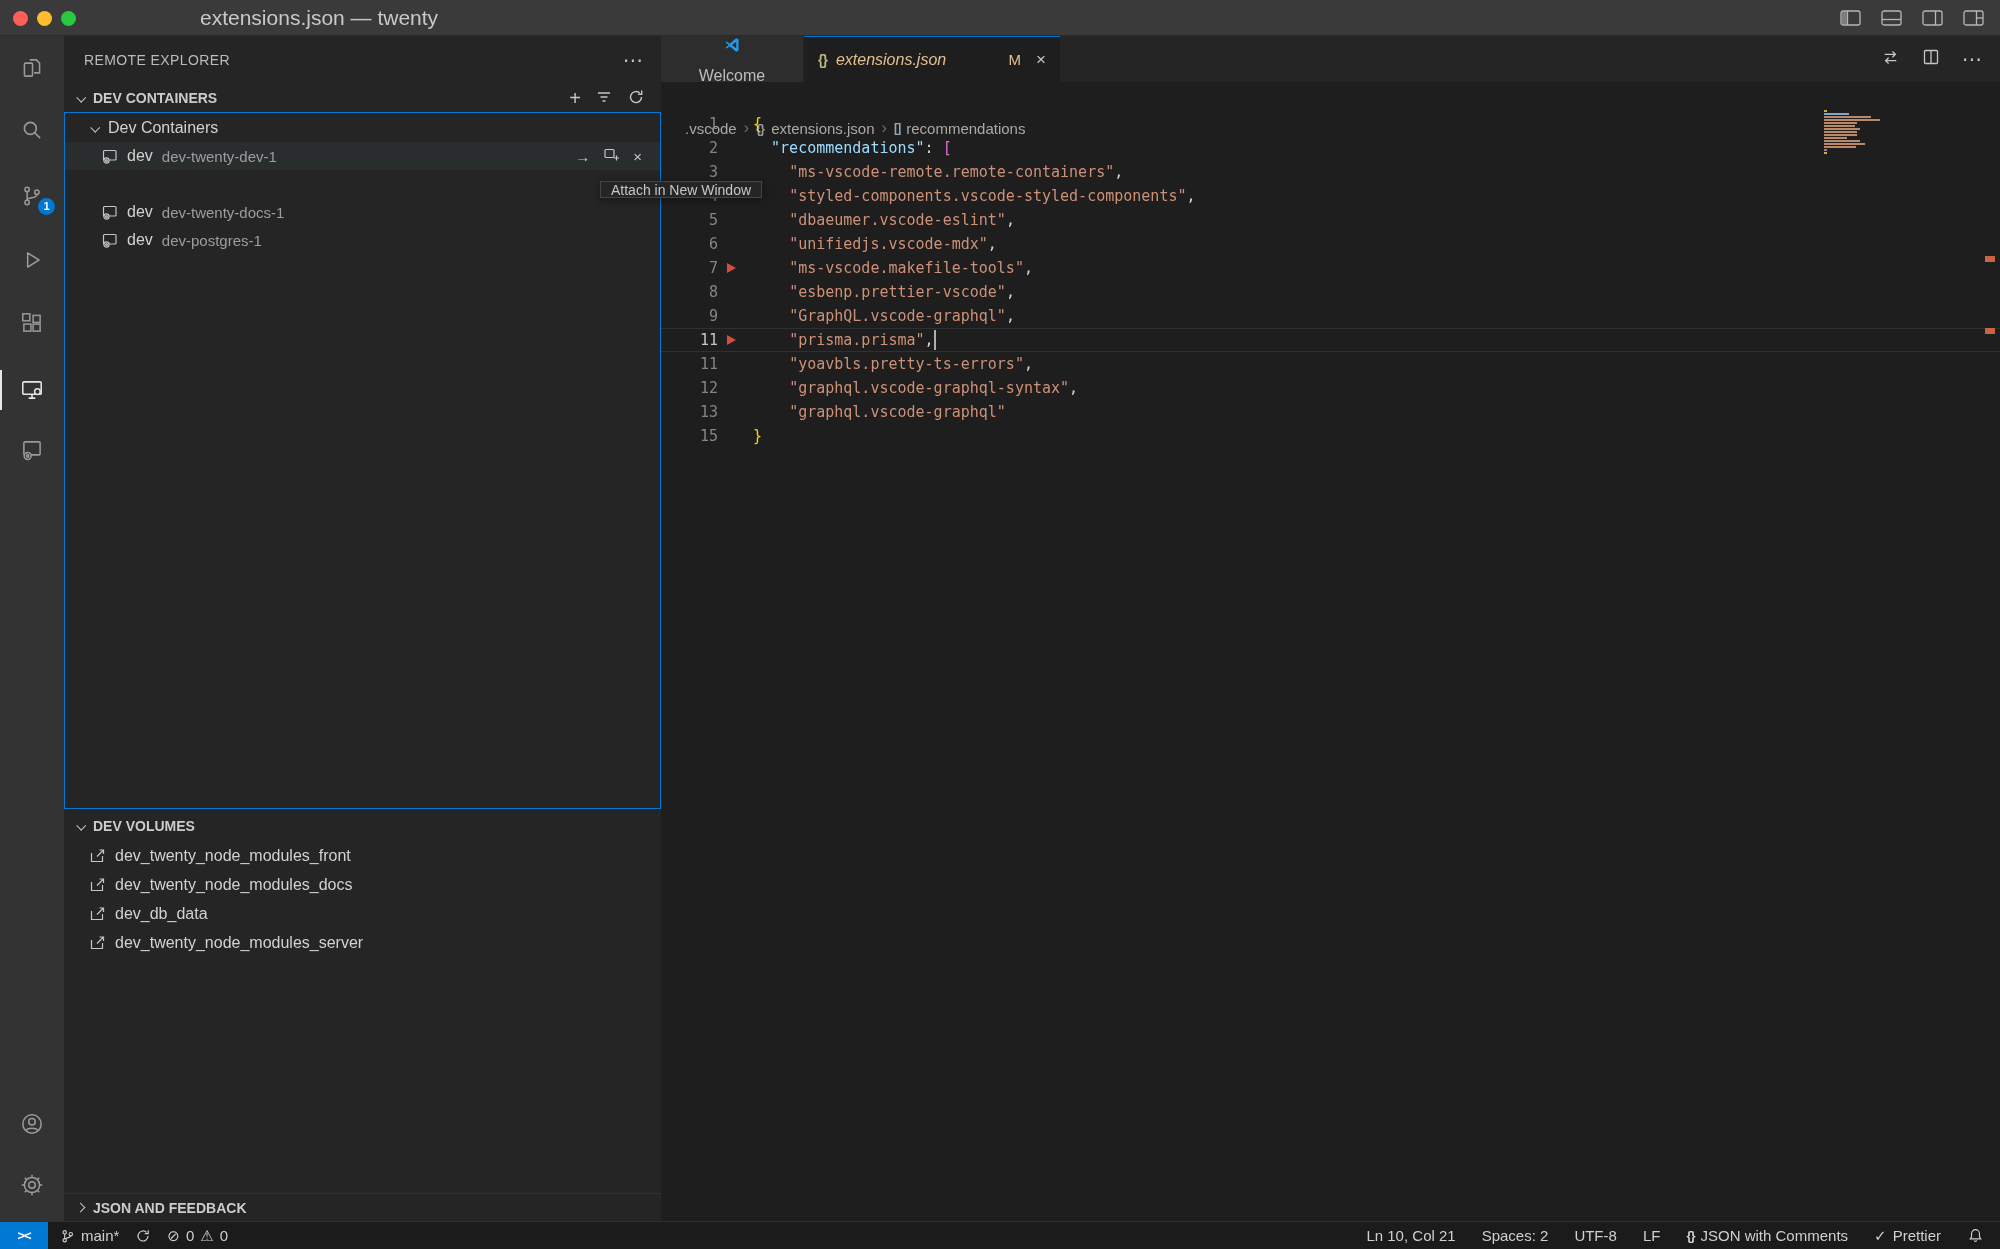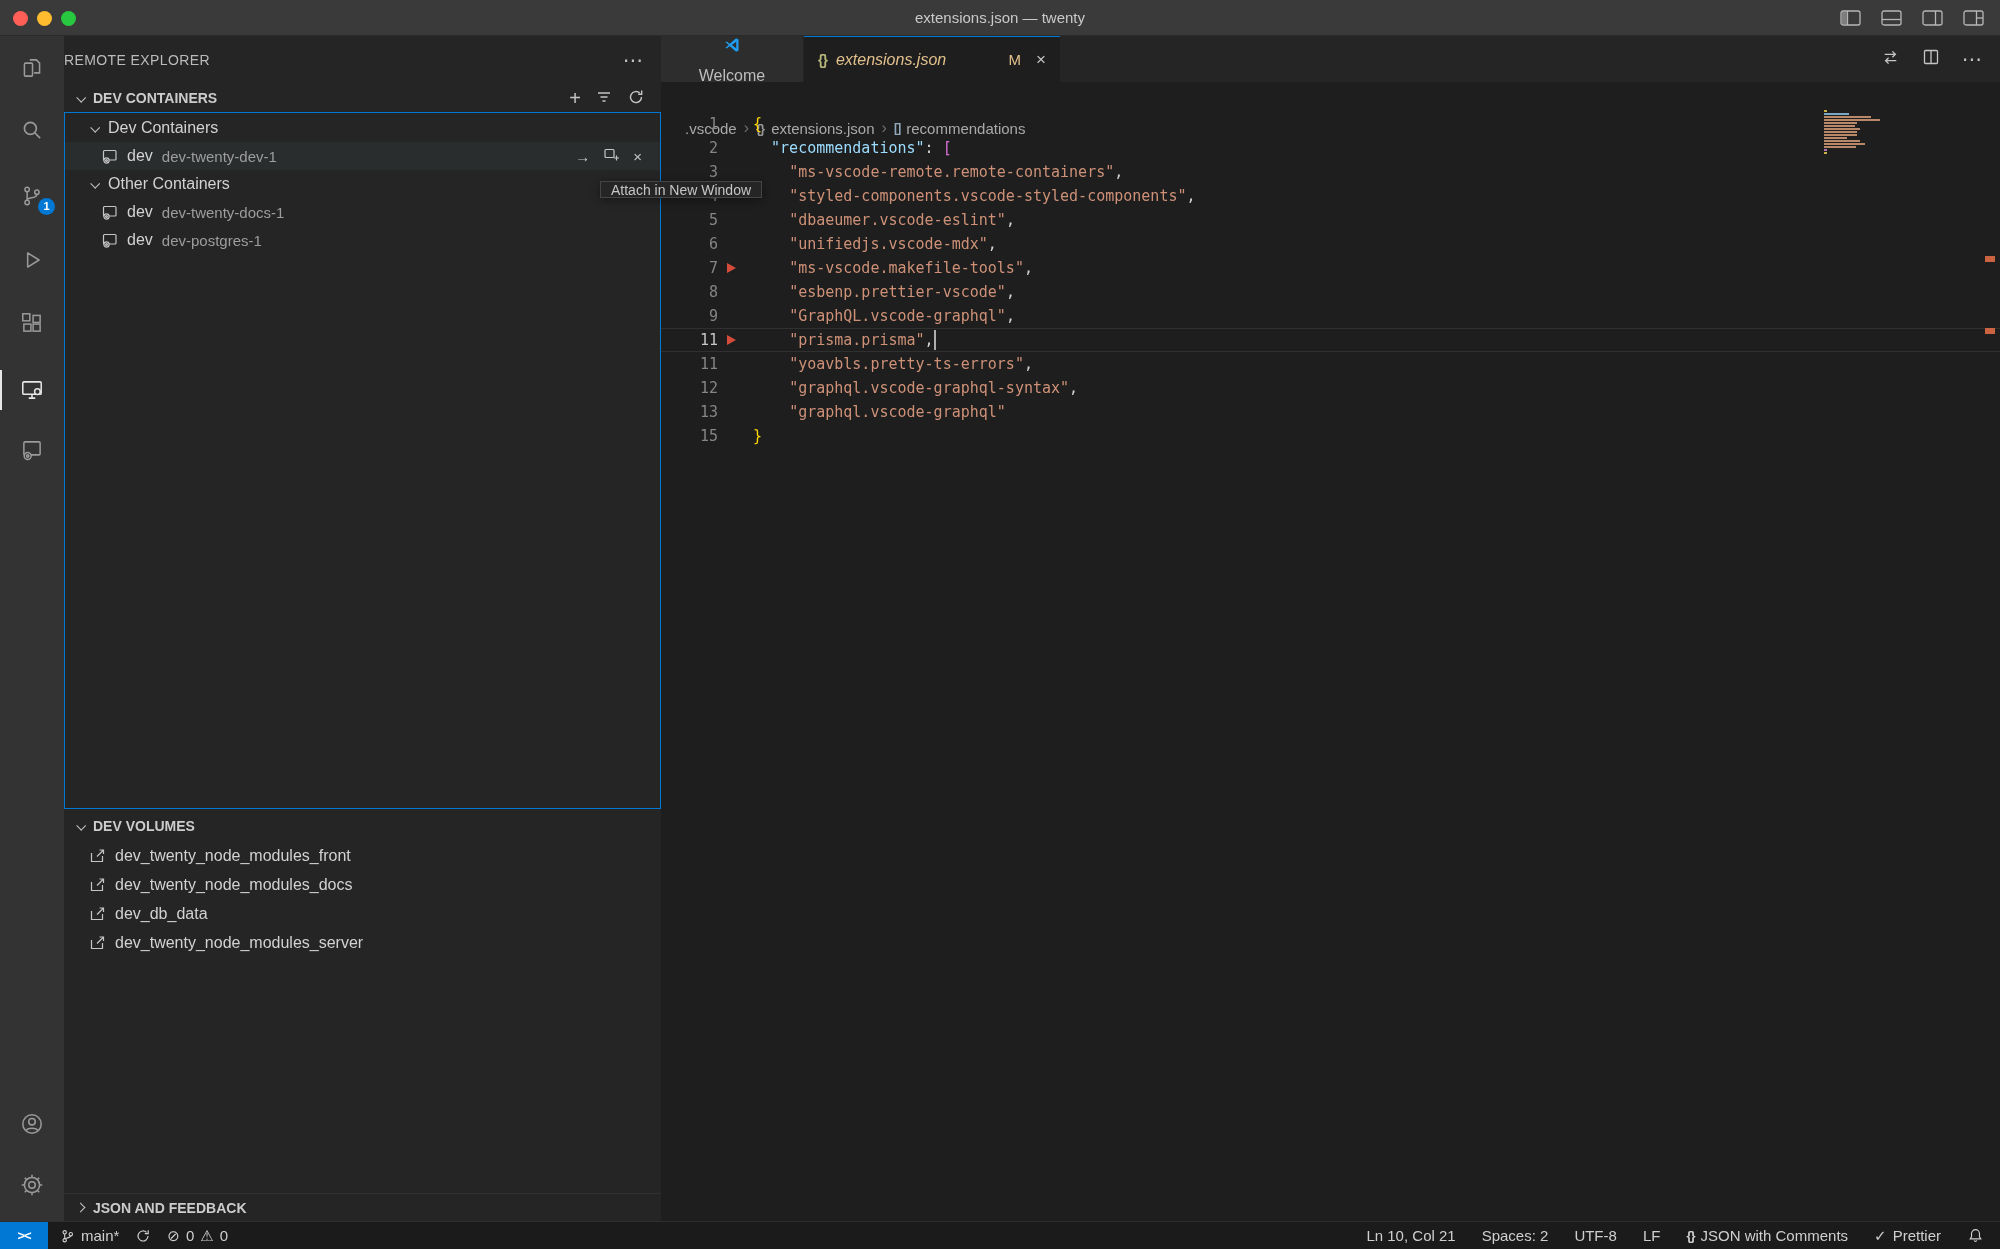--- a/index.html
+++ b/index.html
@@ -7,37 +7,37 @@
     font-family:"Liberation Sans","DejaVu Sans",sans-serif; }
   .window { position:relative; width:2000px; height:1249px; background:#1e1e1e; }
 
   
   .titlebar { position:absolute; left:0; top:0; right:0; height:36px; background:#3a3a3a;
     border-bottom:1px solid #2a2a2a; }
   .traffic { position:absolute; left:13px; top:0; height:36px; display:flex; align-items:center; gap:9px; }
   .tl { width:15px; height:15px; border-radius:50%; }
   .tl.red{background:#ff5f57}.tl.yellow{background:#febc2e}.tl.green{background:#28c840}
   .tb-title { position:absolute; left:200px; right:200px; top:0; height:36px; line-height:36px;
-    text-align:center; color:#c9c9c9; font-size:15px; }
+    text-align:left; color:#c9c9c9; font-size:21px; }
   .layout-ctrls { position:absolute; right:16px; top:0; height:36px; display:flex; align-items:center; gap:20px; color:#b6b6b6; }
   .layout-ctrls svg { display:block; }
 
   
   .activitybar { position:absolute; left:0; top:36px; width:64px; bottom:28px; background:#333333; }
   .act-item { position:absolute; left:0; width:64px; height:48px; display:flex; align-items:center;
     justify-content:center; color:#9a9a9a; }
   .act-item.active { color:#e7e7e7; }
   .act-item.active::before { content:""; position:absolute; left:0; top:4px; bottom:4px; width:2px; background:#e7e7e7; }
   .act-badge { position:absolute; right:9px; bottom:5px; min-width:17px; height:17px; border-radius:9px;
     background:#0078d4; color:#fff; font-size:11px; line-height:17px; text-align:center; font-weight:700; }
 
   
   .sidebar { position:absolute; left:64px; top:36px; width:597px; bottom:28px; background:#252526; color:#cccccc; }
   .side-header { position:absolute; left:0; top:0; right:0; height:48px; display:flex; align-items:center; }
-  .side-title { font-size:14px; color:#bbbbbb; letter-spacing:.4px; }
+  .side-title { padding-left:20px; font-size:14px; color:#bbbbbb; letter-spacing:.4px; }
   .side-more { margin-left:auto; padding-right:18px; font-size:20px; color:#c5c5c5; cursor:pointer; }
 
   .sec { position:absolute; left:0; right:0; height:28px; display:flex; align-items:center;
     gap:9px; padding-left:13px; font-size:14px; font-weight:700; color:#cccccc; }
   .sec-actions { margin-left:auto; display:flex; align-items:center; gap:14px; padding-right:16px;
     color:#c5c5c5; font-weight:400; }
   .sec-actions .plus { font-size:20px; line-height:16px; }
 
   .chev { display:inline-block; width:7px; height:7px; border-right:1.6px solid #c5c5c5;
     border-bottom:1.6px solid #c5c5c5; transform:rotate(45deg) translateY(-1px); flex:none; }
@@ -261,24 +261,20 @@
         <span>
           <svg width="17" height="17" viewBox="0 0 17 17" fill="none" stroke="currentColor" stroke-width="1.2">
             <rect x="2" y="3.5" width="9" height="8" rx="1"></rect>
               <path d="M13.5 9.5v5M11 12h5"></path>
             </svg>
         </span>
         <span class="glyph">×</span>
       </span>
     </div>
 
-    <div class="srow" style="top:134px; padding-left:26px">
-      <span class="chev" style="margin-right:10px"></span>
-      <span>Other Containers</span>
-    </div>
 
     <div class="srow" style="top:162px; padding-left:36px">
       <span class="t-ico">
         <svg width="18" height="18" viewBox="0 0 18 18" fill="none" stroke="currentColor" stroke-width="1.2">
           <rect x="2.5" y="3.5" width="12.5" height="9.5" rx="1"></rect>
           <circle cx="5.5" cy="13.5" r="2.6" fill="#252526"></circle>
             <circle cx="5.5" cy="13.5" r=".9"></circle>
           </svg>
       </span>
       <span>dev</span>

